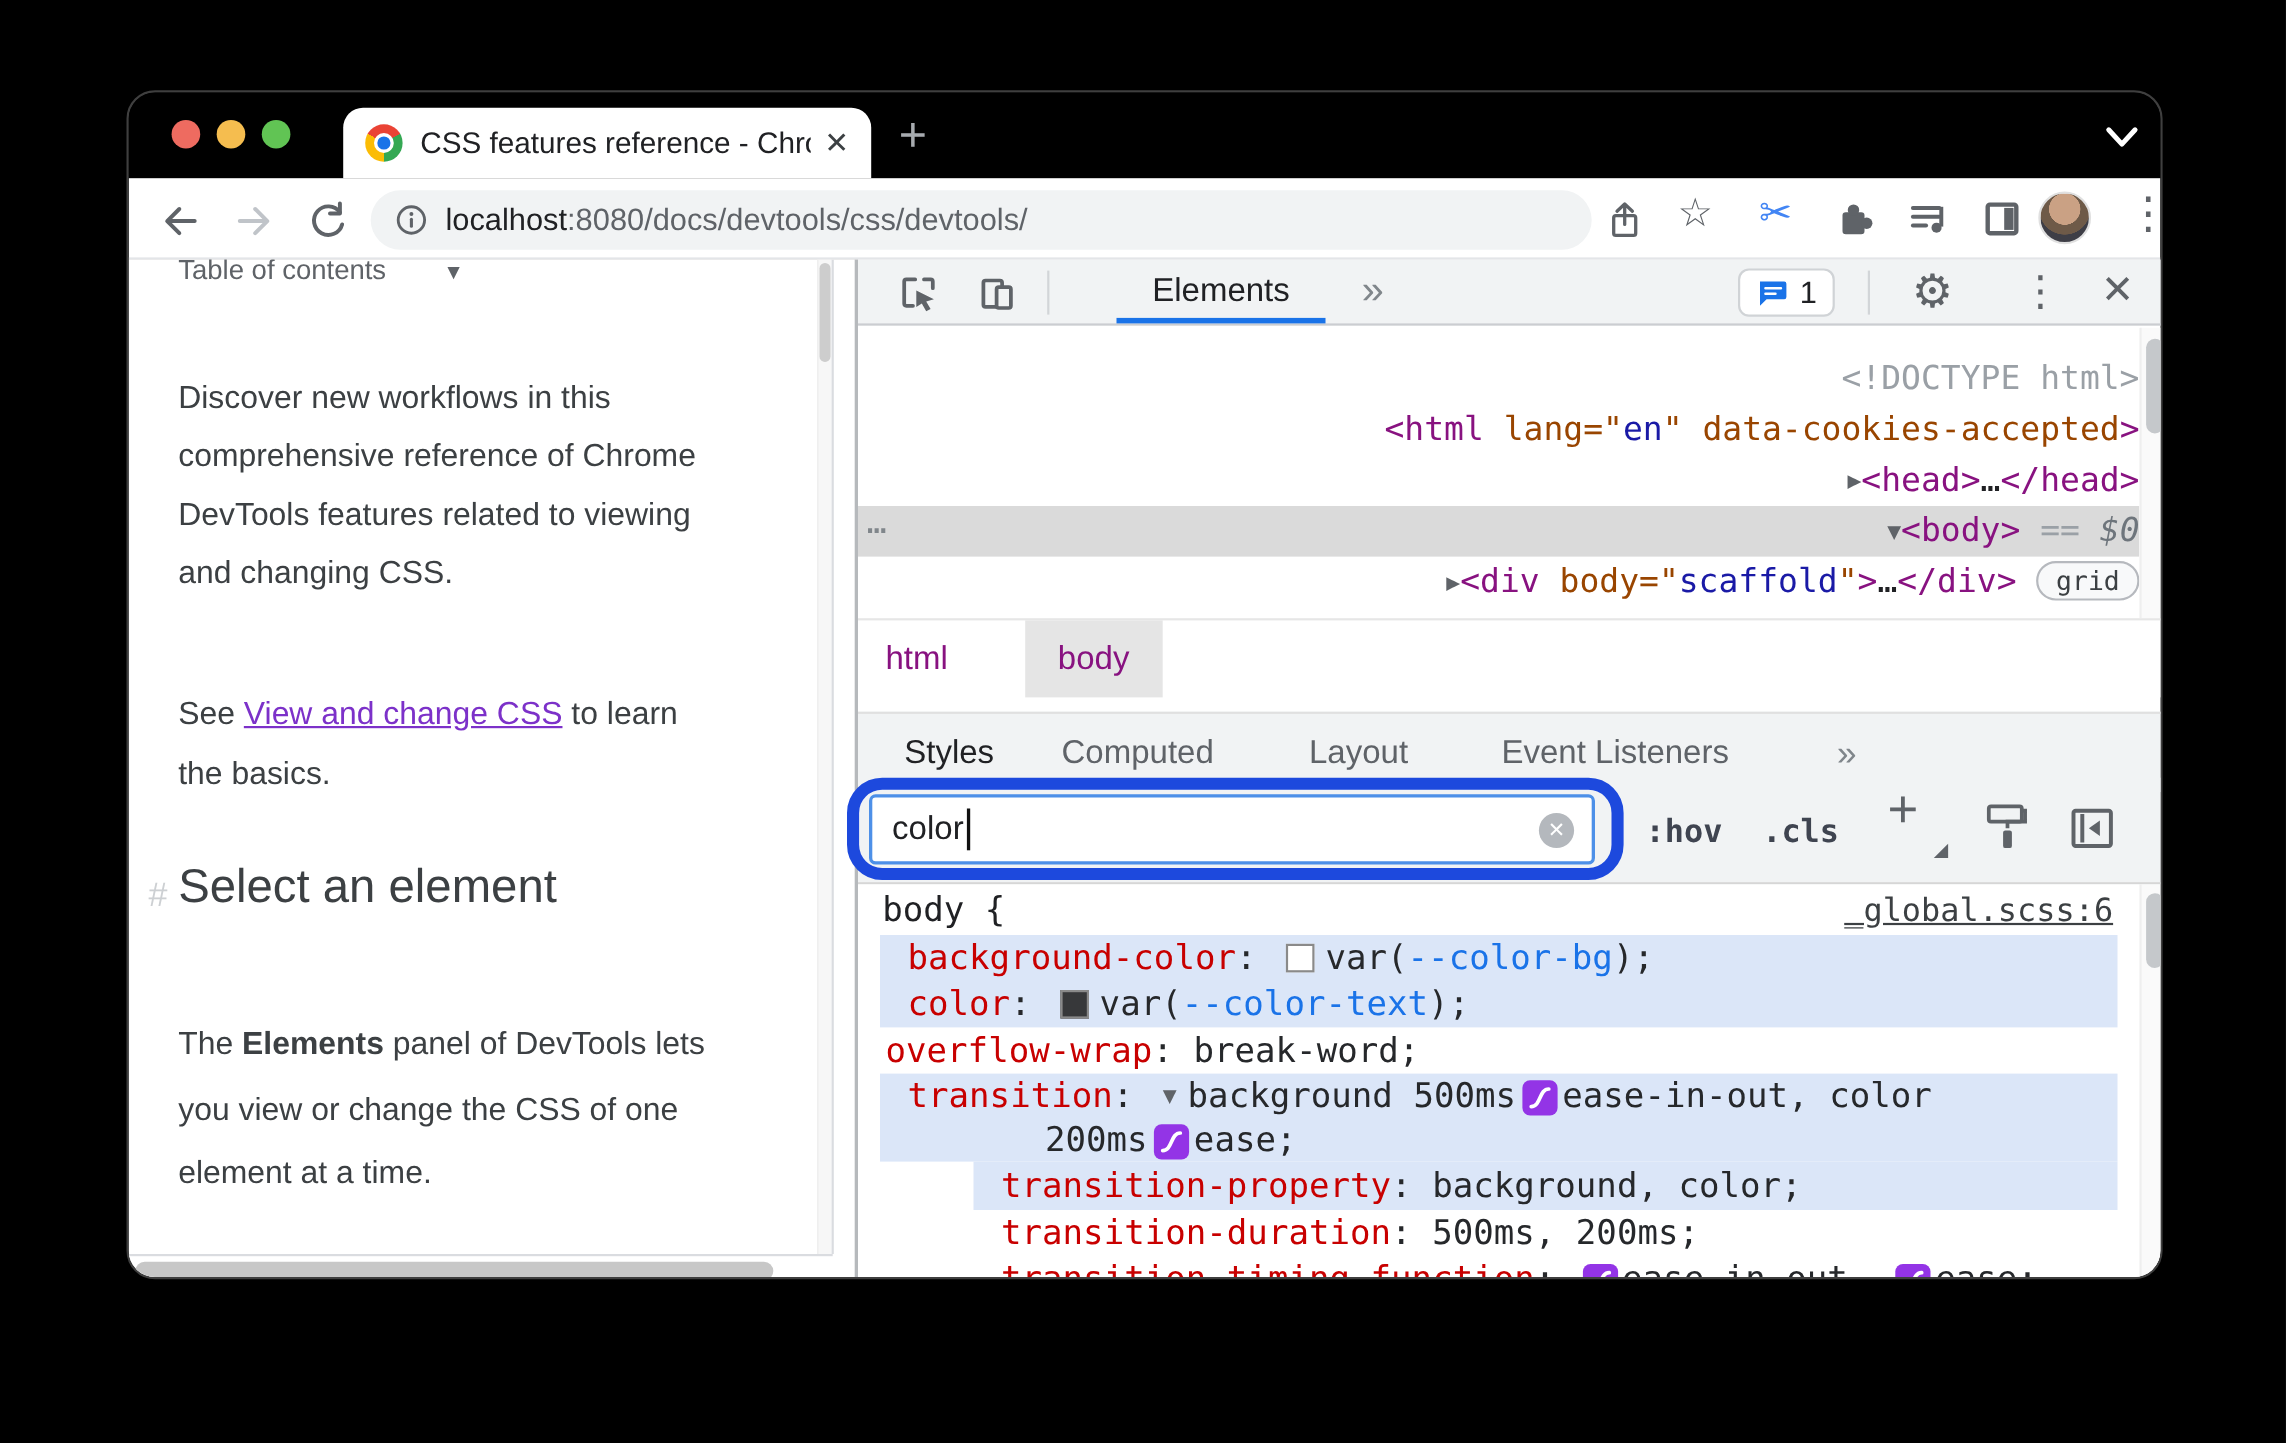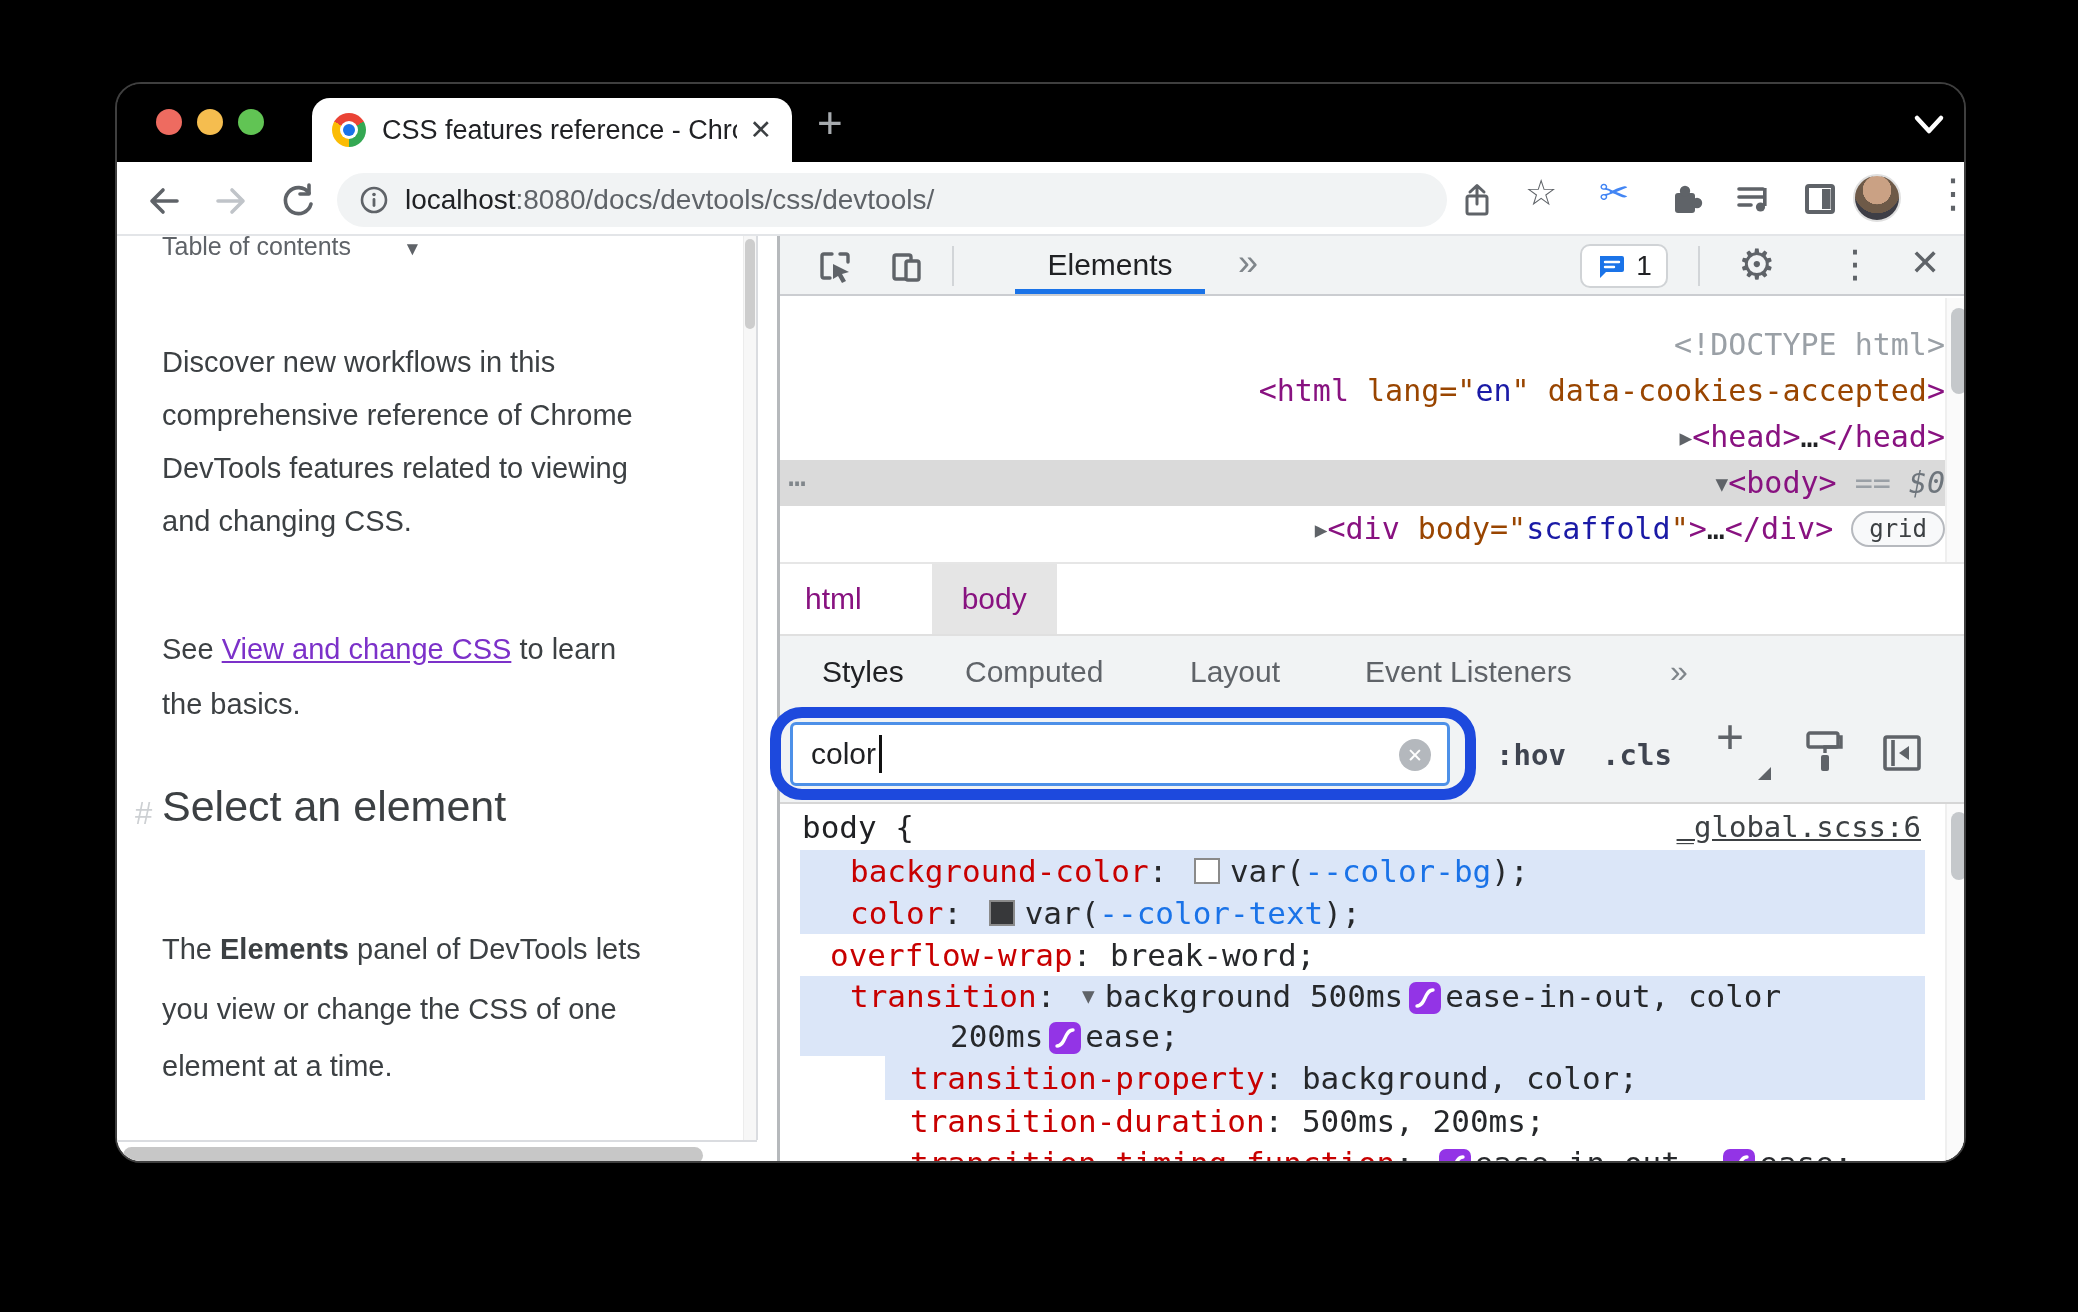--- a/index.html
+++ b/index.html
@@ -66,21 +66,21 @@
   .grid-badge { display:inline-block; margin-left:18px; padding:0 16px; height:36px; line-height:32px; border:2px solid #b6b9be;
                 border-radius:18px; background:#f8f9fa; font-size:24px; color:#3c4043; vertical-align:2px;}
   .dom-sb { position:absolute; left:1165px; top:62px; width:26px; height:264px; background:#fafafa; border-left:2px solid #efefef;}
   .dom-sb .thumb { position:absolute; left:4px; top:10px; width:16px; height:86px; border-radius:8px; background:#c5c8cb; }
   
   .crumbs { position:absolute; left:0; top:326px; width:100%; height:72px; background:#fff; border-top:2px solid #e6e6e6;
             display:flex; }
   .crumb { height:100%; display:flex; align-items:center; padding:0 30px; font-size:30px; color:#881280; }
   .crumb.active { background:#e5e5e5;margin-left:40px; }
   
-  .sectabs { position:absolute; left:0; top:398px; width:100%; height:73px; background:#f1f3f4; border-top:2px solid #e0e0e0; }
+  .sectabs { position:absolute; left:0; top:411px; width:100%; height:73px; background:#f1f3f4; border-top:2px solid #e0e0e0; }
   .sectab { position:absolute; top:0; height:100%; display:flex; align-items:center; font-size:30px; color:#5f6368; }
   .sectab.active { color:#202124; }
   
   .filterrow { position:absolute; left:0; top:471px; width:100%; height:97px; background:#f1f3f4; border-bottom:2px solid #d6d6d6; }
   .ring { position:absolute; left:-10px; top:0px; width:706px; height:93px; border:11px solid #1d49dd; border-radius:32px; }
   .fbox { position:absolute; left:10px; top:15px; width:660px; height:64px; background:#fff; border:3px solid #4d90e8;
           border-radius:6px; display:flex; align-items:center; padding-left:18px; }
   .ftext { font-size:30px; color:#202124; }
   .caret { width:3px; height:38px; background:#111; margin-left:3px; }
   .fclear { position:absolute; right:16px; top:14px; width:32px; height:32px; border-radius:50%; background:#b4b8bd;
@@ -89,21 +89,21 @@
               font-family:"DejaVu Sans Mono", monospace; font-size:29px; color:#3f4450; font-weight:600;}
   .plusbtn { position:absolute; left:936px; top:2px; font-size:48px; font-weight:300; color:#5f6368; }
   .plustri { position:absolute; left:978px; top:60px; width:0; height:0; border-left:13px solid transparent; border-bottom:13px solid #5f6368; }
   
   .stylespane { position:absolute; left:0; top:568px; width:1165px; height:361px; background:#fff; overflow:hidden;
                 font-family:"DejaVu Sans Mono", monospace; font-size:31px; color:#26282b; }
   .rulehead { height:46px; display:flex; align-items:center; justify-content:space-between; padding:0 24px 0 22px; }
   .src { font-size:29px; color:#3c4043; text-decoration:underline; }
   .hl { margin-left:20px; width:1125px; background:#dbe6f8; }
   .sline { height:42px; display:flex; align-items:center; white-space:pre; }
-  .ind1 { padding-left:50px; } .ind2 { padding-left:150px; } .ind3 { padding-left:25px; } .ind4 { padding-left:130px; }
+  .ind1 { padding-left:25px; } .ind2 { padding-left:150px; } .ind3 { padding-left:25px; } .ind4 { padding-left:130px; }
   .prop { color:#c80000; }
   .varlink { color:#1a73e8; }
   .swatch { display:inline-block; width:26px; height:26px; border:2px solid #8a8a8a; margin:0 10px 0 8px; }
   .sw-white { background:#fff; } .sw-dark { background:#37383a; }
   .exp { color:#5f6368; font-size:21px; margin:0 10px 0 8px; }
   .bez { display:inline-block; width:32px; height:32px; border-radius:7px; background:#9334e6; margin:0 4px -4px 6px; position:relative;}
   .bez svg { position:absolute; left:0; top:0; }
   .st-sb { position:absolute; left:1165px; top:568px; width:26px; height:361px; background:#fafafa; border-left:2px solid #efefef;}
   .st-sb .thumb { position:absolute; left:4px; top:8px; width:16px; height:68px; border-radius:8px; background:#c5c8cb; }
   svg { display:block; }

